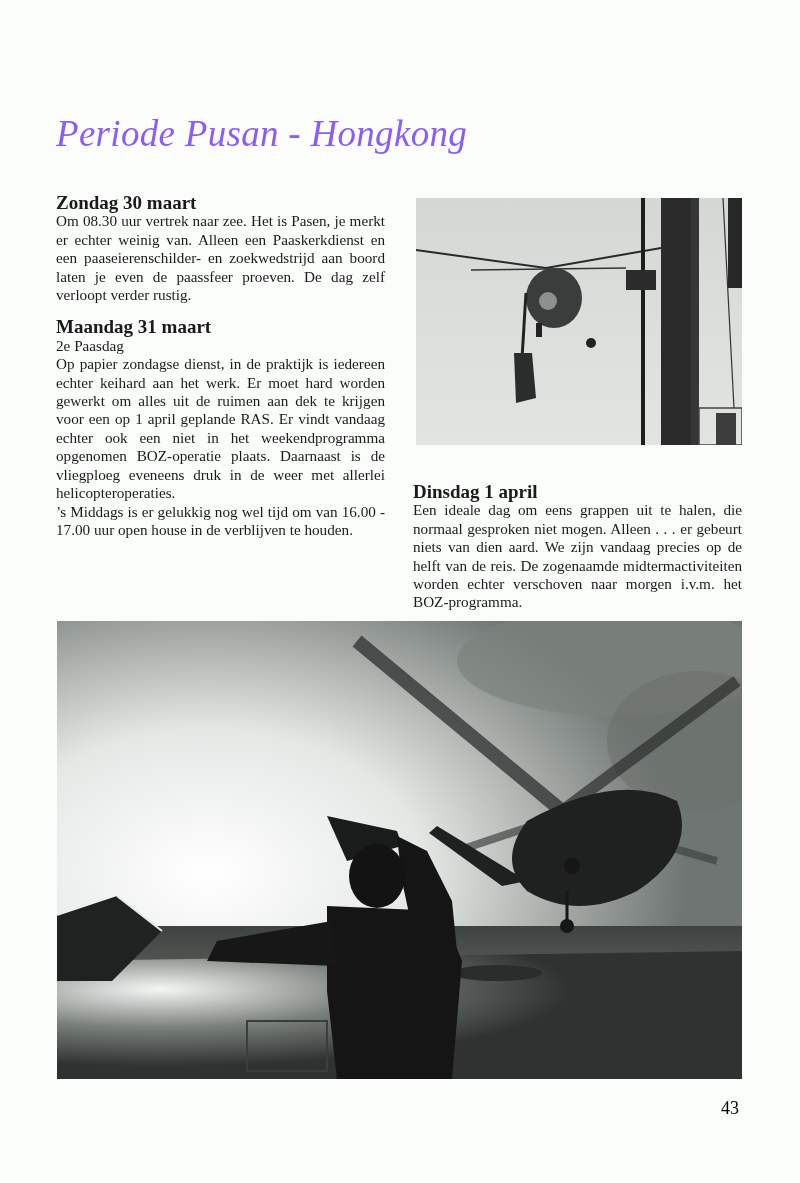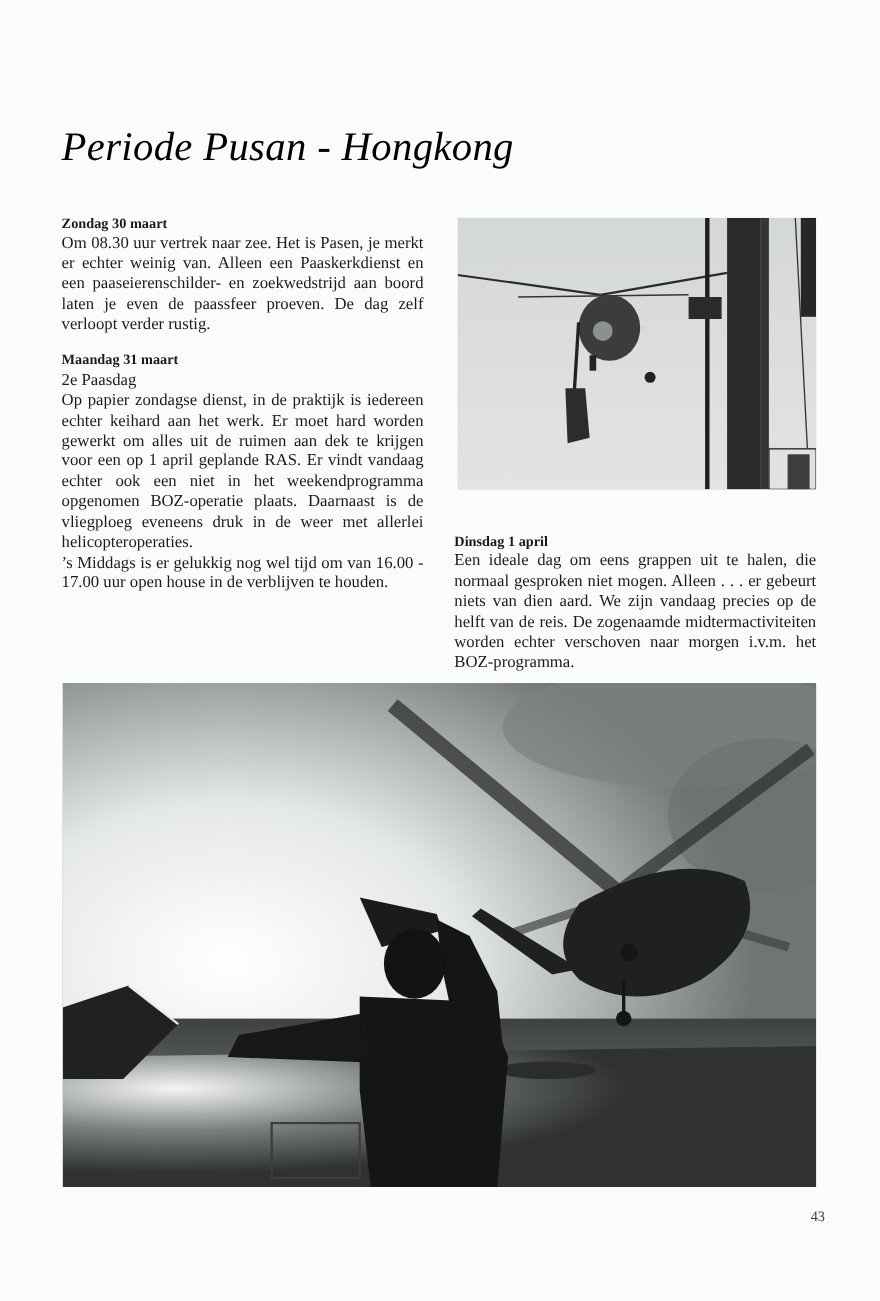--- a/index.html
+++ b/index.html
@@ -5,37 +5,37 @@
   html, body { margin: 0; padding: 0; }
   body {
     width: 800px; height: 1183px; position: relative; overflow: hidden;
     background: #fbfdfb;
     font-family: "Liberation Serif", "DejaVu Serif", serif;
     color: #1a1a1a;
   }
   .title {
     position: absolute; left: 56px; top: 112px;
     font-size: 37px; font-style: italic; font-weight: normal;
-    letter-spacing: 0.3px; margin: 0; color: #000000;
+    letter-spacing: 0.3px; margin: 0; color: #8b5cf6;
   }
   .col { position: absolute; font-size: 15.2px; line-height: 18.4px; }
   .col-left { left: 56px; top: 194px; width: 329px; }
   .col-right { left: 413px; top: 483px; width: 329px; }
   .entry { margin: 0 0 14px 0; }
   .entry h2 {
-    margin: 0; font-size: 13px; font-weight: bold; line-height: 18.4px;
+    margin: 0; font-size: 19px; font-weight: bold; line-height: 18.4px;
   }
   .entry p { margin: 0; text-align: justify; }
   .entry .sub { text-align: left; }
   .photo { position: absolute; overflow: hidden; }
   .photo-top { left: 416px; top: 198px; width: 326px; height: 247px; background: #d9dcd9; }
   .photo-bottom { left: 57px; top: 621px; width: 685px; height: 458px; background: #9aa09c; }
   .photo svg { display: block; width: 100%; height: 100%; }
   .page-number {
-    position: absolute; left: 721px; top: 1098px; font-size: 13px; color: #404040; margin-left: 16px;
+    position: absolute; left: 721px; top: 1098px; font-size: 18px; color: #000000;
   }
 </style>
 </head>
 <body>
 
 <h1 class="title">Periode Pusan - Hongkong</h1>
 
 <div class="col col-left">
   <div class="entry">
     <h2>Zondag 30 maart</h2>

